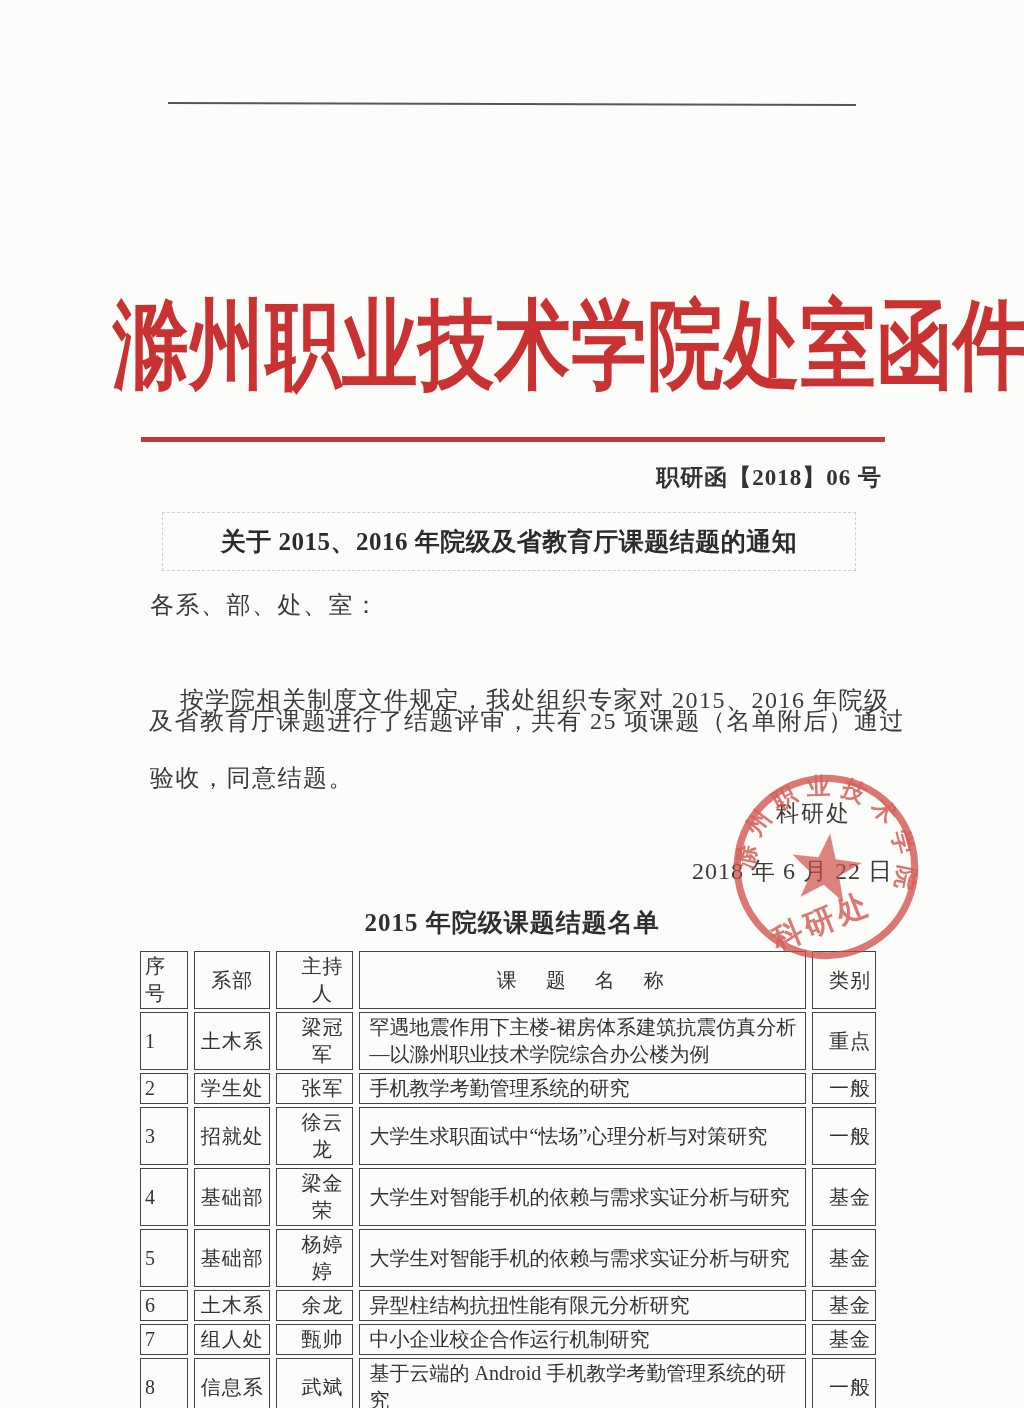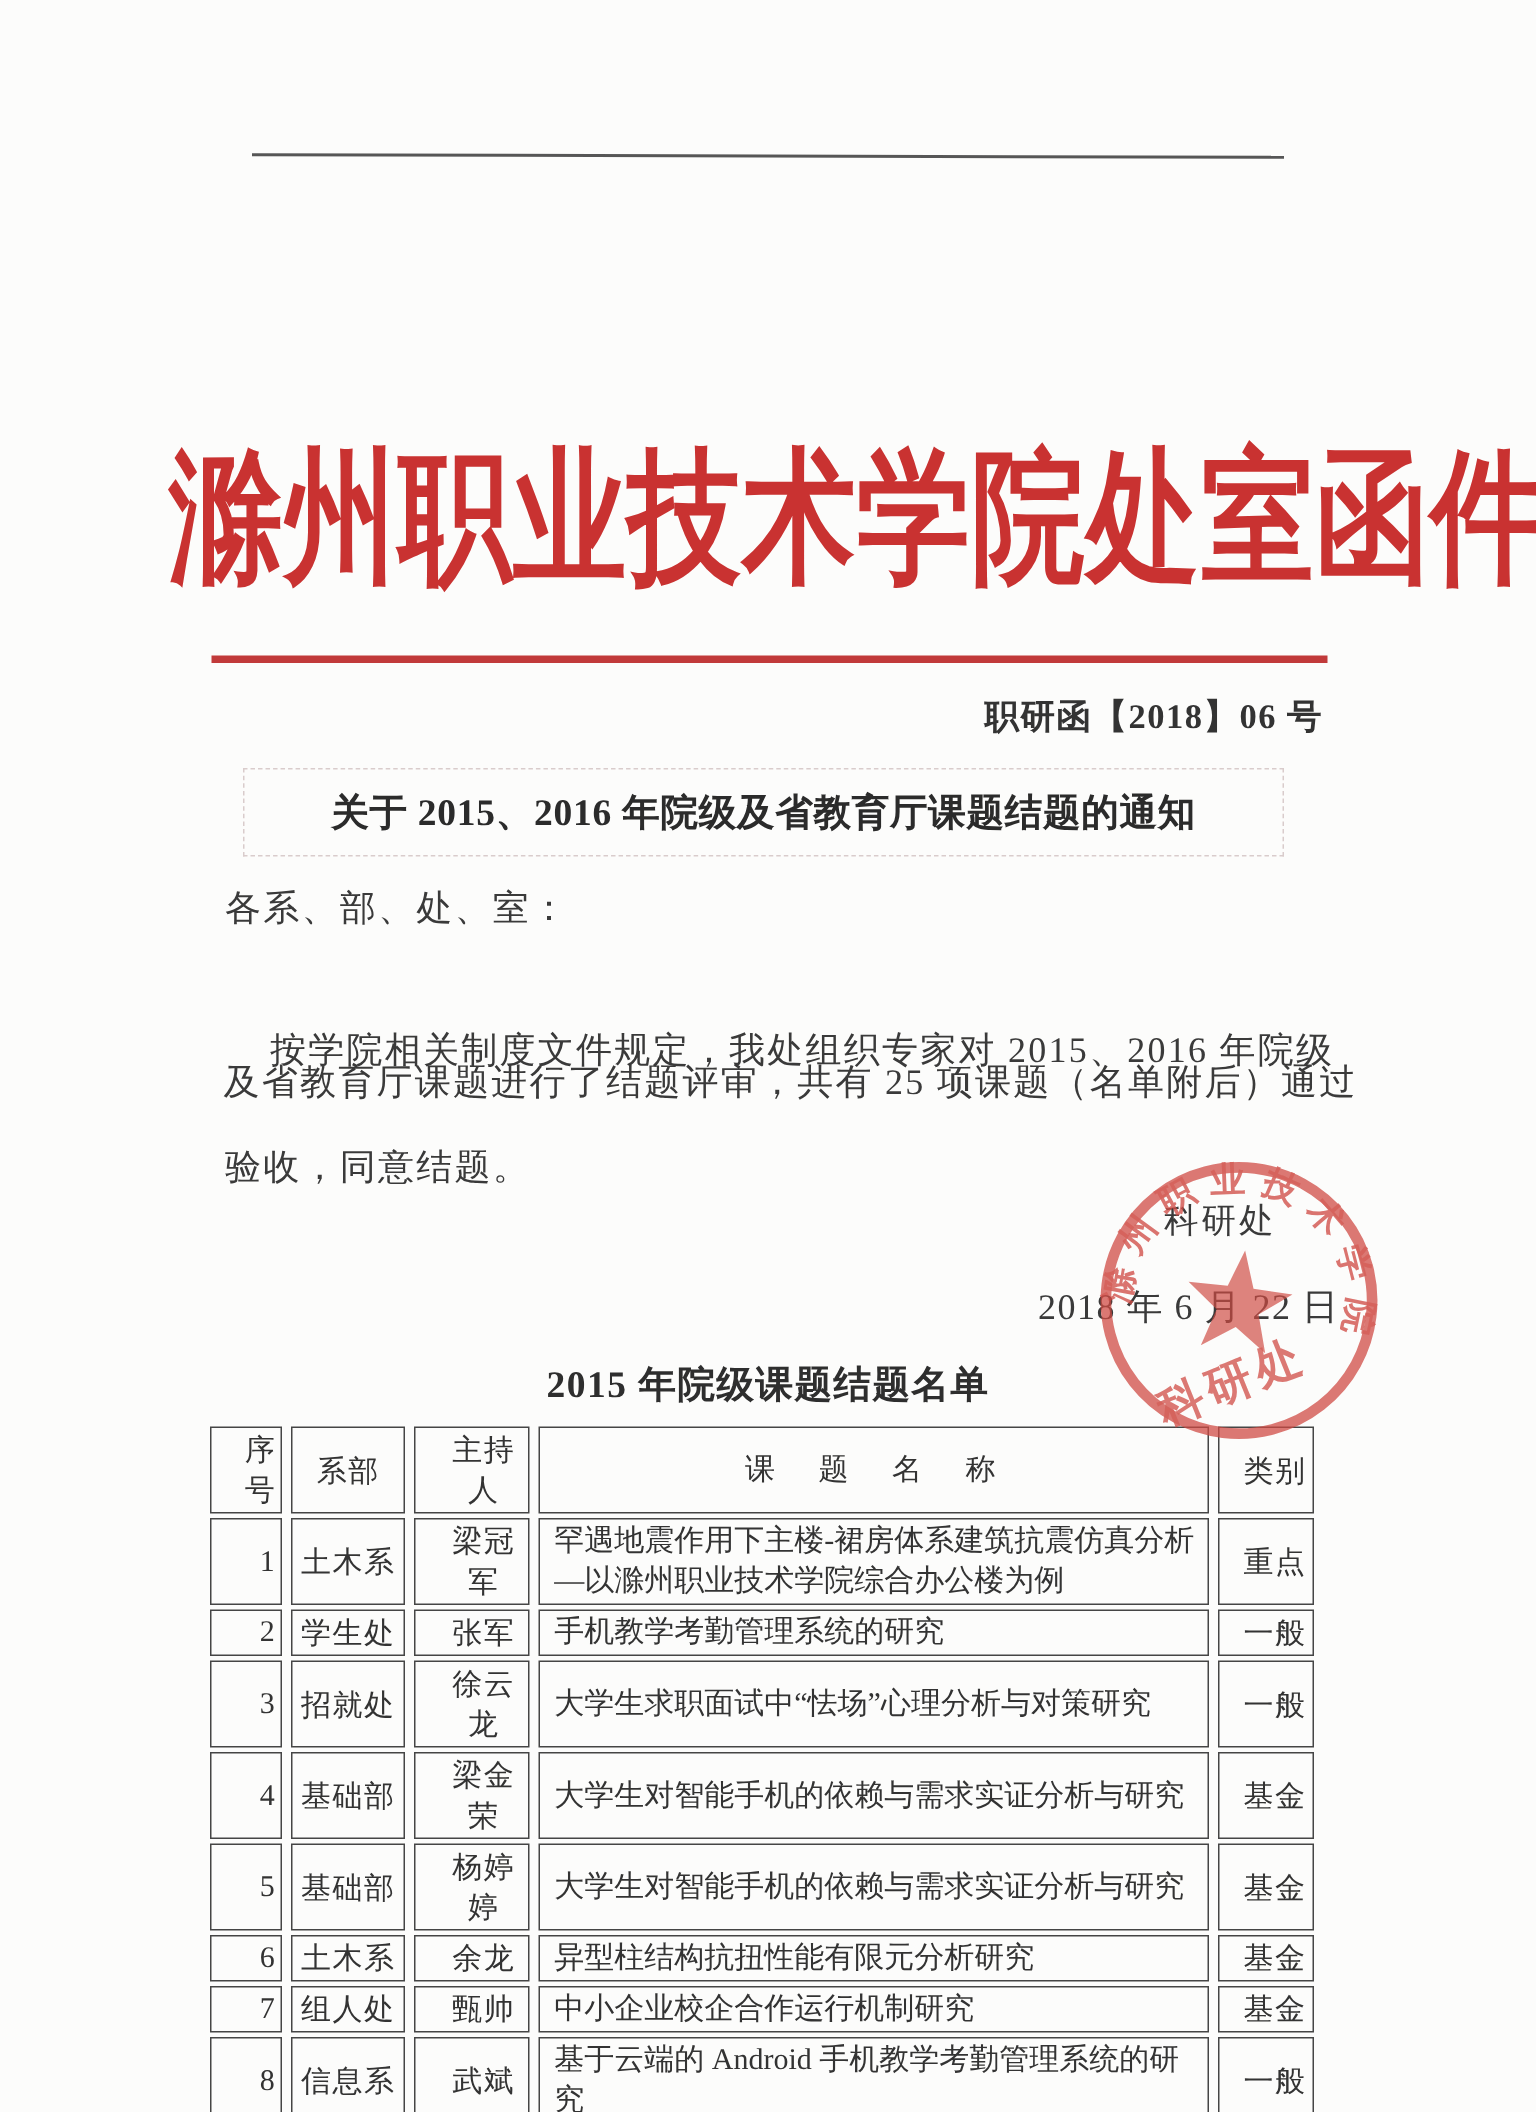--- a/index.html
+++ b/index.html
@@ -38,21 +38,21 @@
   table{border-collapse:separate;border-spacing:6px 3px;table-layout:fixed;width:748px;}
   th,td{
     border:1.5px solid #454545;box-sizing:border-box;
     font-size:20px;font-weight:400;color:#333;
     padding:1px 4px;background:rgba(255,255,255,.0);
     overflow:hidden;
   }
   thead tr{height:33px;}
   tbody tr{height:26px;}
   tbody tr.tall{height:58px;}
-  .c0{width:48px;text-align:right;}
+  .c0{width:48px;text-align:left;}
   .c1{width:76px;text-align:center;letter-spacing:1px;}
   .c2{width:76px;text-align:center;padding-left:20px;letter-spacing:1px;}
   .c3{width:446px;text-align:left;padding-left:10px;line-height:27px;}
   .c4{width:64px;text-align:right;letter-spacing:1px;}
   th.c3{text-align:center;letter-spacing:12px;padding-left:12px;}
   td.c3{white-space:normal;}
   
   .seal{left:724px;top:765px;width:204px;height:204px;z-index:6;opacity:.87;transform:rotate(7deg);}
   .seal text{font-family:"Liberation Serif","DejaVu Serif",serif;font-weight:700;}
 </style>

